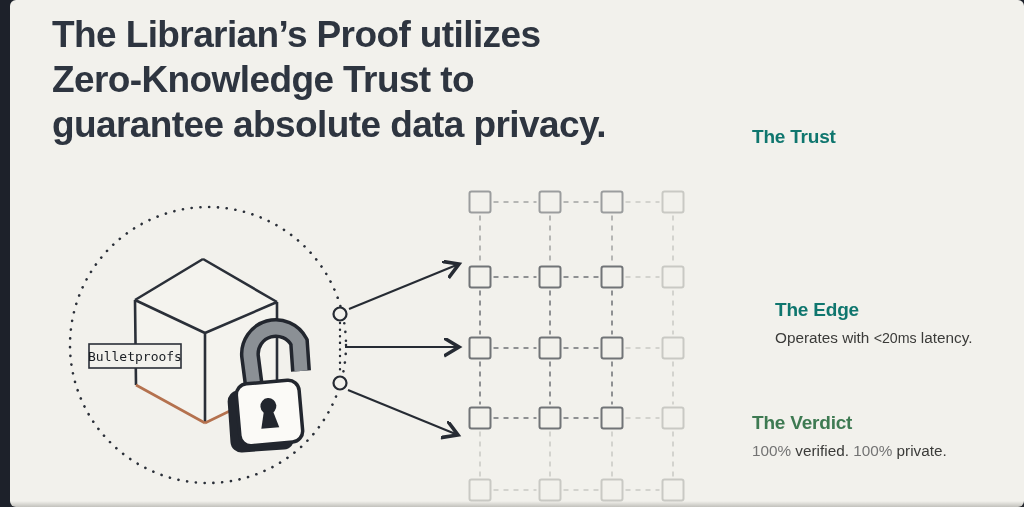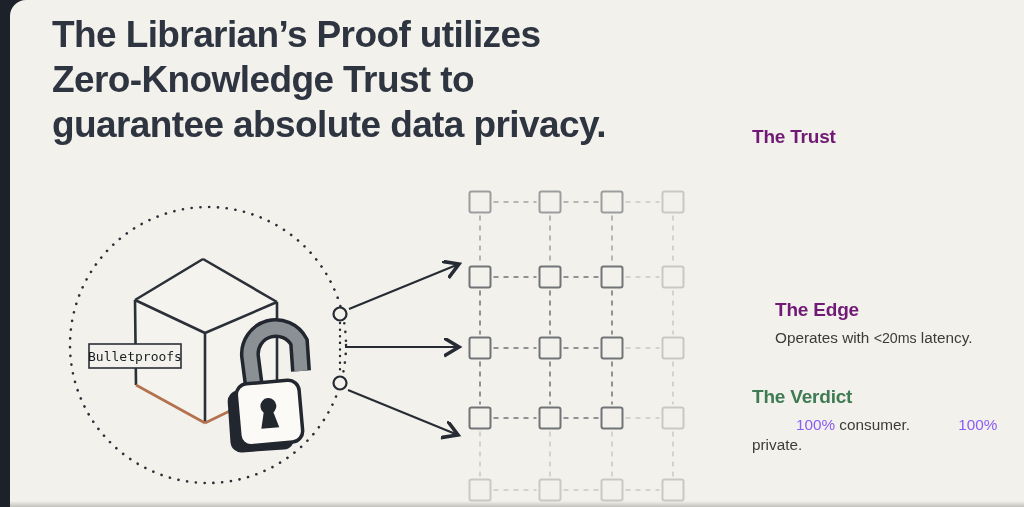--- a/index.html
+++ b/index.html
@@ -4,42 +4,42 @@
 <style>
   html,body{margin:0;padding:0;}
   body{
     background:#1d212a;
     font-family:"Liberation Sans", sans-serif;
     width:1024px;height:507px;overflow:hidden;
   }
   .stage{position:relative;width:1024px;height:507px;background:#1d212a;}
   .panel{
     position:absolute;left:10px;top:0;right:0;bottom:0;
-    background:#f2f1ec;border-top-left-radius:16px;
+    background:#f2f1ec;border-top-left-radius:16px;border-radius:6px;
   }
   .bottom-edge{
     position:absolute;left:0;right:0;bottom:0;height:6px;
     background:linear-gradient(to bottom, rgba(70,70,64,0), rgba(70,70,64,0.28));
     pointer-events:none;
   }
   .headline{
     position:absolute;left:42px;top:12px;width:680px;
     font-size:37px;font-weight:700;line-height:45px;letter-spacing:-0.6px;
     color:#2e3540;
   }
   .illus-svg{position:absolute;left:30px;top:180px;width:665px;height:327px;}
   .col{position:absolute;width:252px;}
   .col-trust{left:742px;top:126px;}
   .col-edge{left:742px;top:299px;margin-left:23px;}
-  .col-verdict{left:742px;top:386px;}
-  .sec-title{font-size:19px;font-weight:700;color:#701a75;letter-spacing:-0.2px;}
+  .col-verdict{left:742px;top:412px;}
+  .sec-title{font-size:19px;font-weight:700;color:#0f766e;letter-spacing:-0.2px;}
   .sec-title.green{color:#3e7a52;}
   .sec-body{margin-top:7px;font-size:15.3px;line-height:1.33;color:#3b3b39;}
   .mono{font-family:Liberation Sans, sans-serif;font-size:14.2px;}
-  .green-stat{color:#8b5cf6;margin-left:44px;}
+  .green-stat{color:#737373;}
 </style>
 </head>
 <body>
 
 <div class="stage">
   <div class="panel">
 
     <div class="headline">
       <div>The Librarian’s Proof utilizes</div>
       <div>Zero-Knowledge Trust to</div>
@@ -148,18 +148,18 @@
       <div class="sec-title">The Trust</div>
     </div>
 
     <div class="col col-edge">
       <div class="sec-title">The Edge</div>
       <div class="sec-body"><span>Operates with </span><span class="mono">&lt;20ms</span><span> latency.</span></div>
     </div>
 
     <div class="col col-verdict">
       <div class="sec-title green">The Verdict</div>
-      <div class="sec-body"><span class="green-stat">100%</span><span> consumer. </span><span class="green-stat">100%</span><span> private.</span></div>
+      <div class="sec-body"><span class="green-stat">100%</span><span> verified. </span><span class="green-stat">100%</span><span> private.</span></div>
     </div>
 
     <div class="bottom-edge"></div>
   </div>
 </div>
 
 </body></html>

